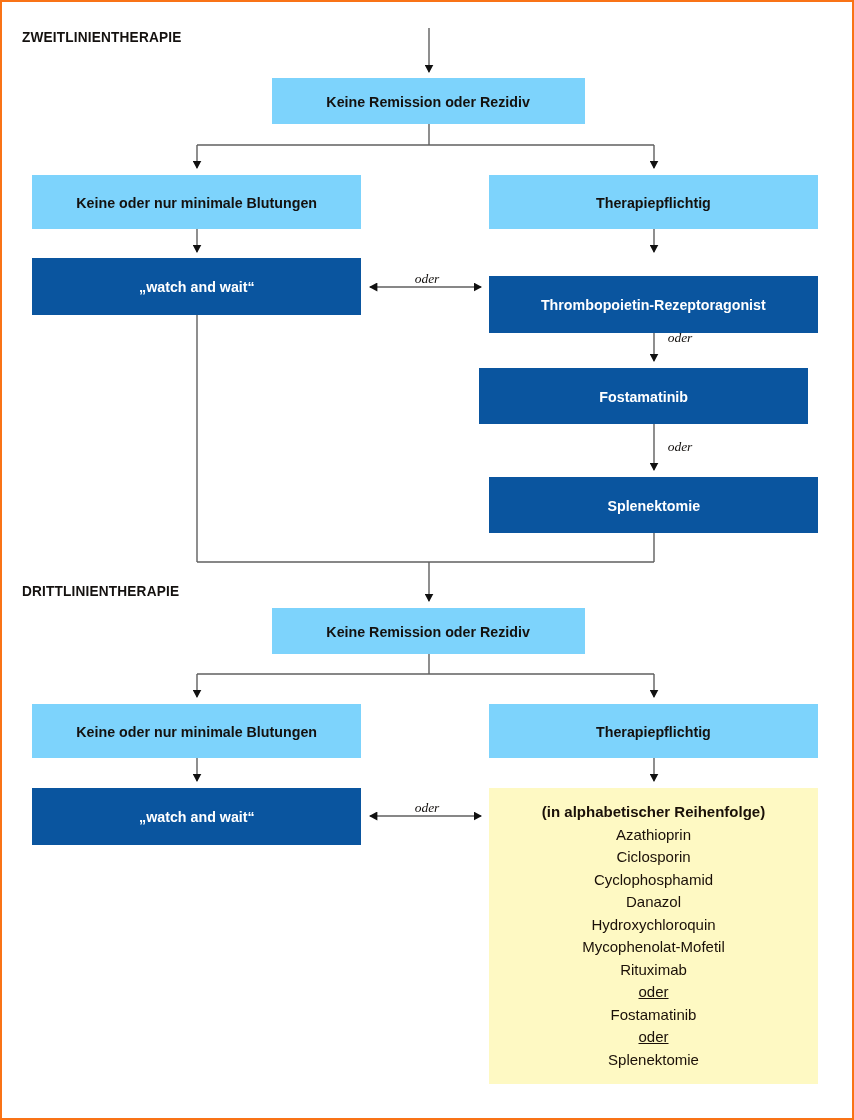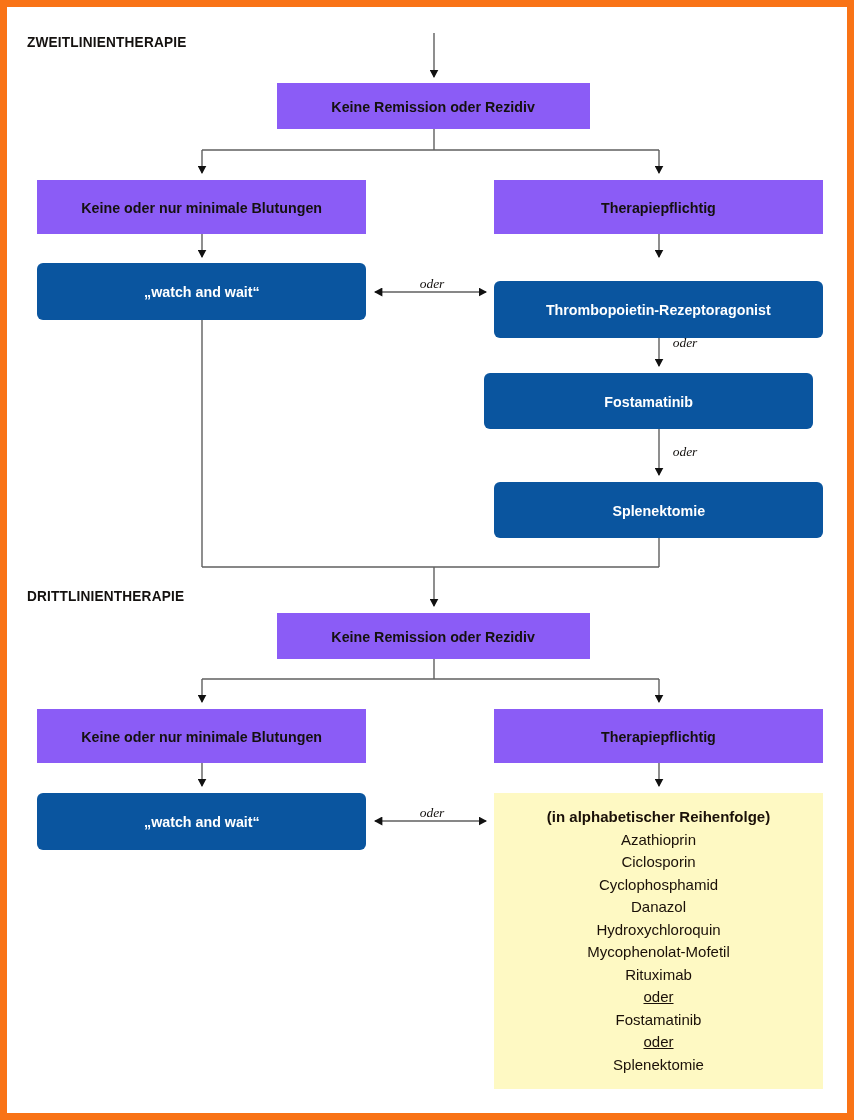--- a/index.html
+++ b/index.html
@@ -9,21 +9,21 @@
   }
   body {
     font-family: "Liberation Sans", sans-serif;
   }
   #canvas {
     position: relative;
     width: 854px;
     height: 1120px;
     background: #ffffff;
     box-sizing: border-box;
-    border: 7px solid #f97316;
+    border: 2px solid #f97316;
     overflow: hidden;
   }
   svg#wires {
     position: absolute;
     left: 0;
     top: 0;
     width: 854px;
     height: 1120px;
     pointer-events: none;
   }
@@ -40,31 +40,30 @@
   }
   .node {
     position: absolute;
     box-sizing: border-box;
     display: flex;
     align-items: center;
     justify-content: center;
     text-align: center;
   }
   .node.grey {
-    background: #8b5cf6;
+    background: #7dd3fc;
     color: #14110f;
     font-weight: bold;
     font-size: 15px;
   }
   .node.blue {
     background: #0a559f;
     color: #ffffff;
     font-weight: bold;
     font-size: 15px;
-    border-radius: 6px;
   }
   .node.yellow {
     background: #fef9c3;
     color: #1a1008;
     display: block;
     padding-top: 13px;
   }
   .node .label {
     transform: scaleX(0.95);
     display: inline-block;

